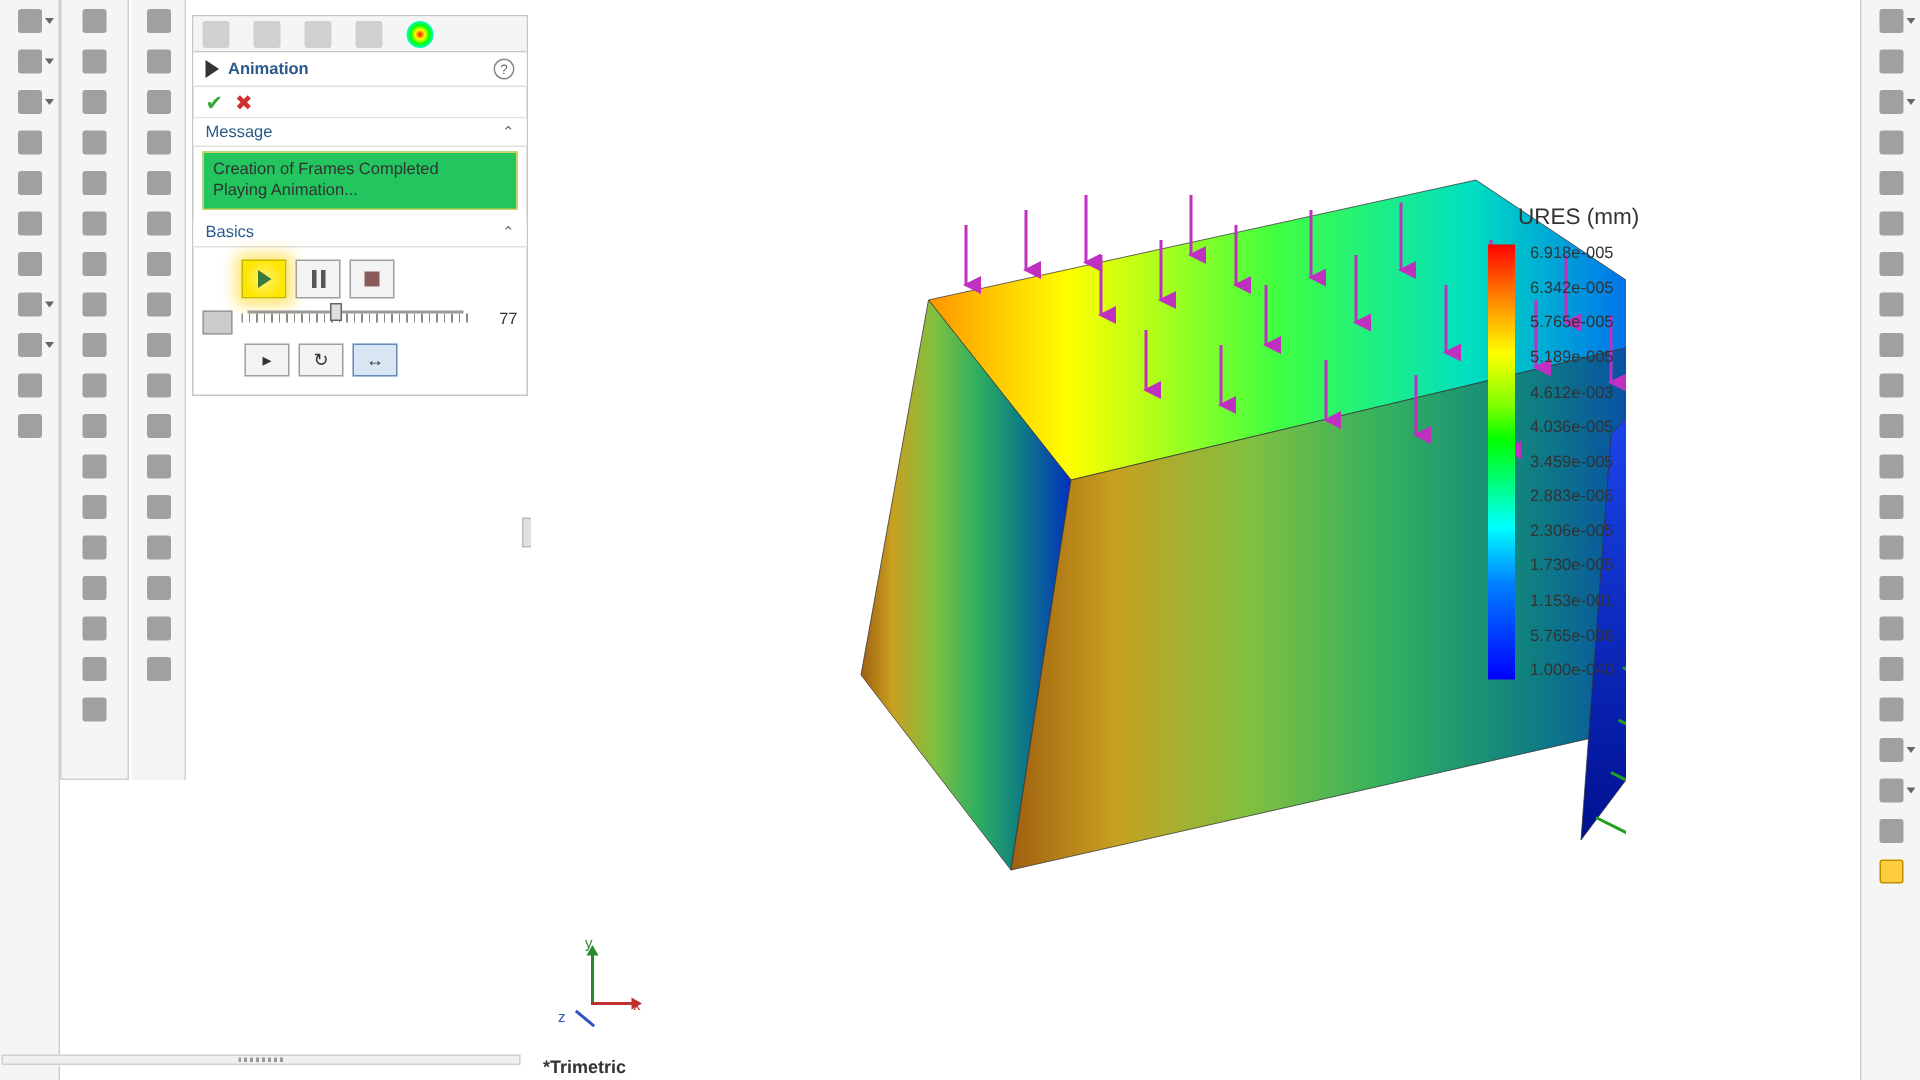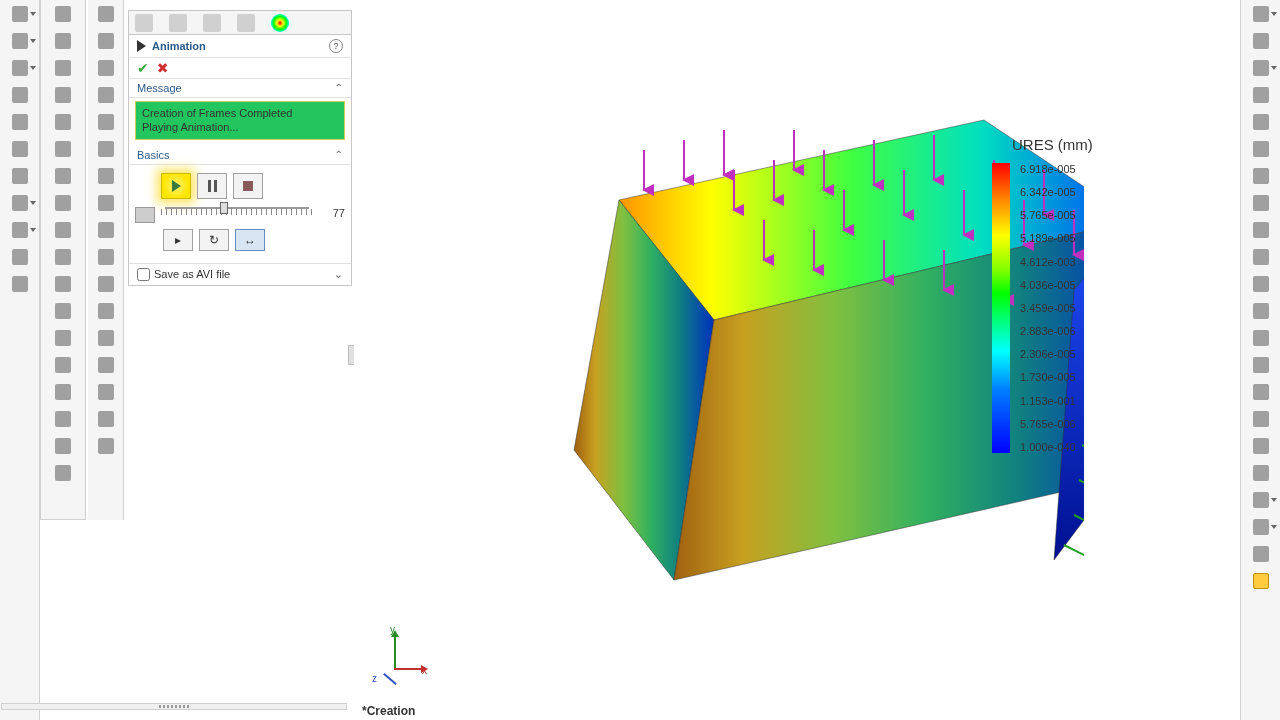--- a/index.html
+++ b/index.html
@@ -419,25 +419,20 @@
         <div class="slider-ticks"></div>
       </div>
       <div class="speed-val">77</div>
     </div>
     <div class="mode-row">
       <div class="mbtn">▸</div>
       <div class="mbtn">↻</div>
       <div class="mbtn sel">↔</div>
     </div>
   </div>
-  <div class="save-row">
-    <input type="checkbox" style="">
-    <span>Save as AVI file</span>
-    <span class="chev">⌄</span>
-  </div>
 </div>
 
 <div class="grab"></div>
 <div class="panel-resize"></div>
 
 <div class="sim-tb">
   <div class="title">
     <span>Simulation</span>
     <span class="x">×</span>
   </div>
@@ -567,14 +562,14 @@
   </div>
 
   <div class="triad">
     <div class="y"></div>
       <div class="x"></div>
       <div class="z"></div>
     <div class="ly">y</div>
     <div class="lx">x</div>
     <div class="lz">z</div>
   </div>
-  <div class="orient-label">*Creation</div>
+  <div class="orient-label">*Trimetric</div>
 </div>
 
 </body></html>

